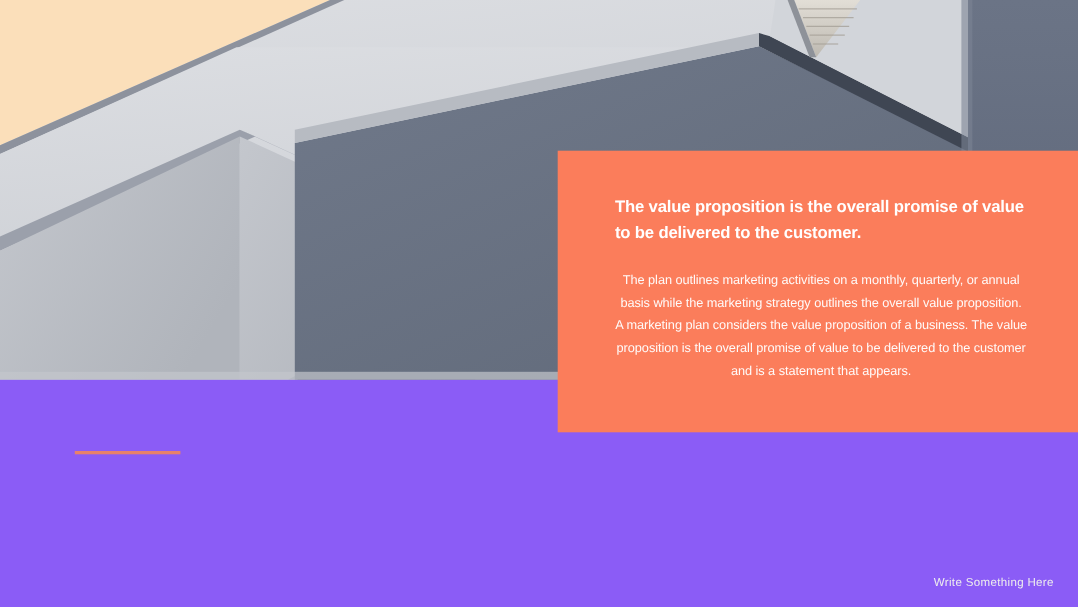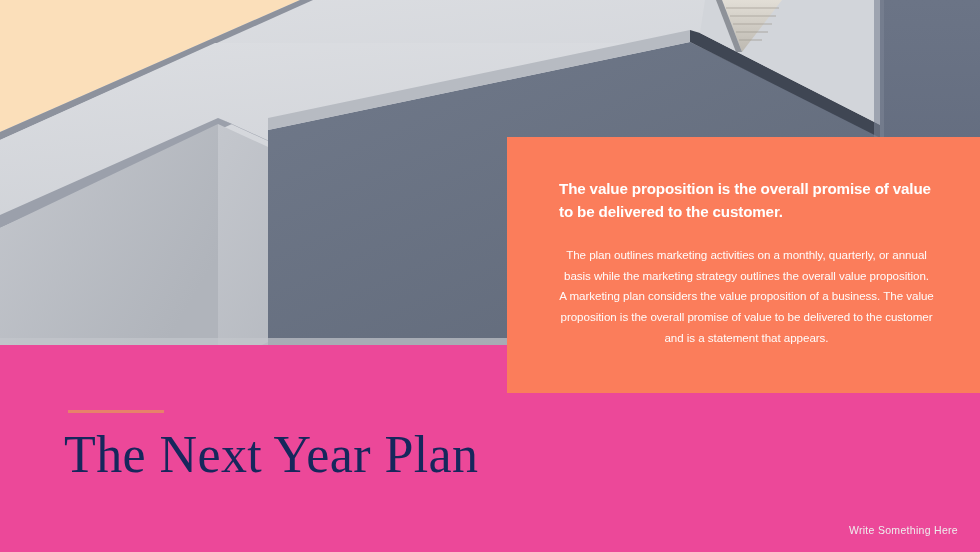--- a/index.html
+++ b/index.html
@@ -8,21 +8,21 @@
     background:#ffffff;
     font-family:"Liberation Sans", sans-serif;
     overflow:hidden;
     position:relative;
   }
 
   .slide {
     position:absolute;
     left:0; top:0;
     width:980px; height:552px;
-    background:#ec4899;
+    background:#8b5cf6;
     overflow:hidden;
   }
 
   
   .photo {
     position:absolute;
     left:0; top:0;
     width:980px; height:345px;
     overflow:hidden;
     background:#c6c9ce;
@@ -156,17 +156,16 @@
       <rect x="0" y="338" width="980" height="7" fill="#c3c6cc" opacity="0.7"></rect>
     </svg>
   </div>
 
   <div class="orange-panel">
     <div class="panel-heading">The value proposition is the overall promise of value to be delivered to the customer.</div>
     <div class="panel-body">The plan outlines marketing activities on a monthly, quarterly, or annual basis while the marketing strategy outlines the overall value proposition. A marketing plan considers the value proposition of a business. The value proposition is the overall promise of value to be delivered to the customer and is a statement that appears.</div>
   </div>
 
   <div class="accent-rule"></div>
-  <div class="slide-title">The Next Year Plan</div>
 
   <div class="footer-note">Write Something Here</div>
 
 </div>
 
 </body></html>

